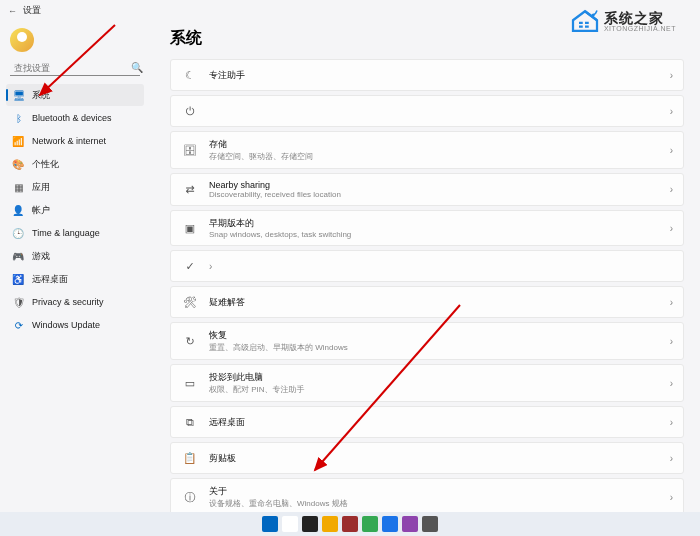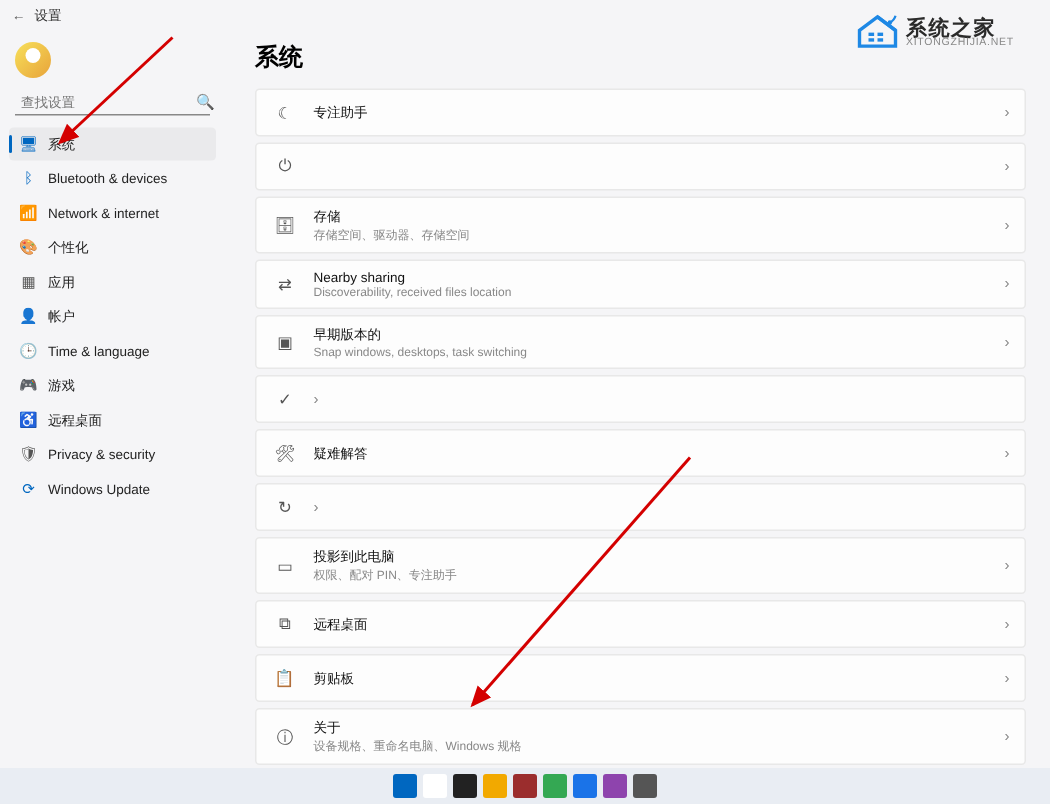--- a/index.html
+++ b/index.html
@@ -145,20 +145,24 @@
           </div>
           <div class="setting-item">
             <div class="s-icon">🛠</div>
             <div class="setting-text">
               <div class="setting-title">疑难解答</div>
             </div>
             <div class="chevron">›</div>
           </div>
           <div class="setting-item">
             <div class="s-icon">↻</div>
+            <div class="setting-text">
+              <div class="setting-title">恢复</div>
+              <div class="setting-desc">重置、高级启动、早期版本的 Windows</div>
+            </div>
             <div class="chevron">›</div>
           </div>
           <div class="setting-item">
             <div class="s-icon">▭</div>
             <div class="setting-text">
               <div class="setting-title">投影到此电脑</div>
               <div class="setting-desc">权限、配对 PIN、专注助手</div>
             </div>
             <div class="chevron">›</div>
           </div>

